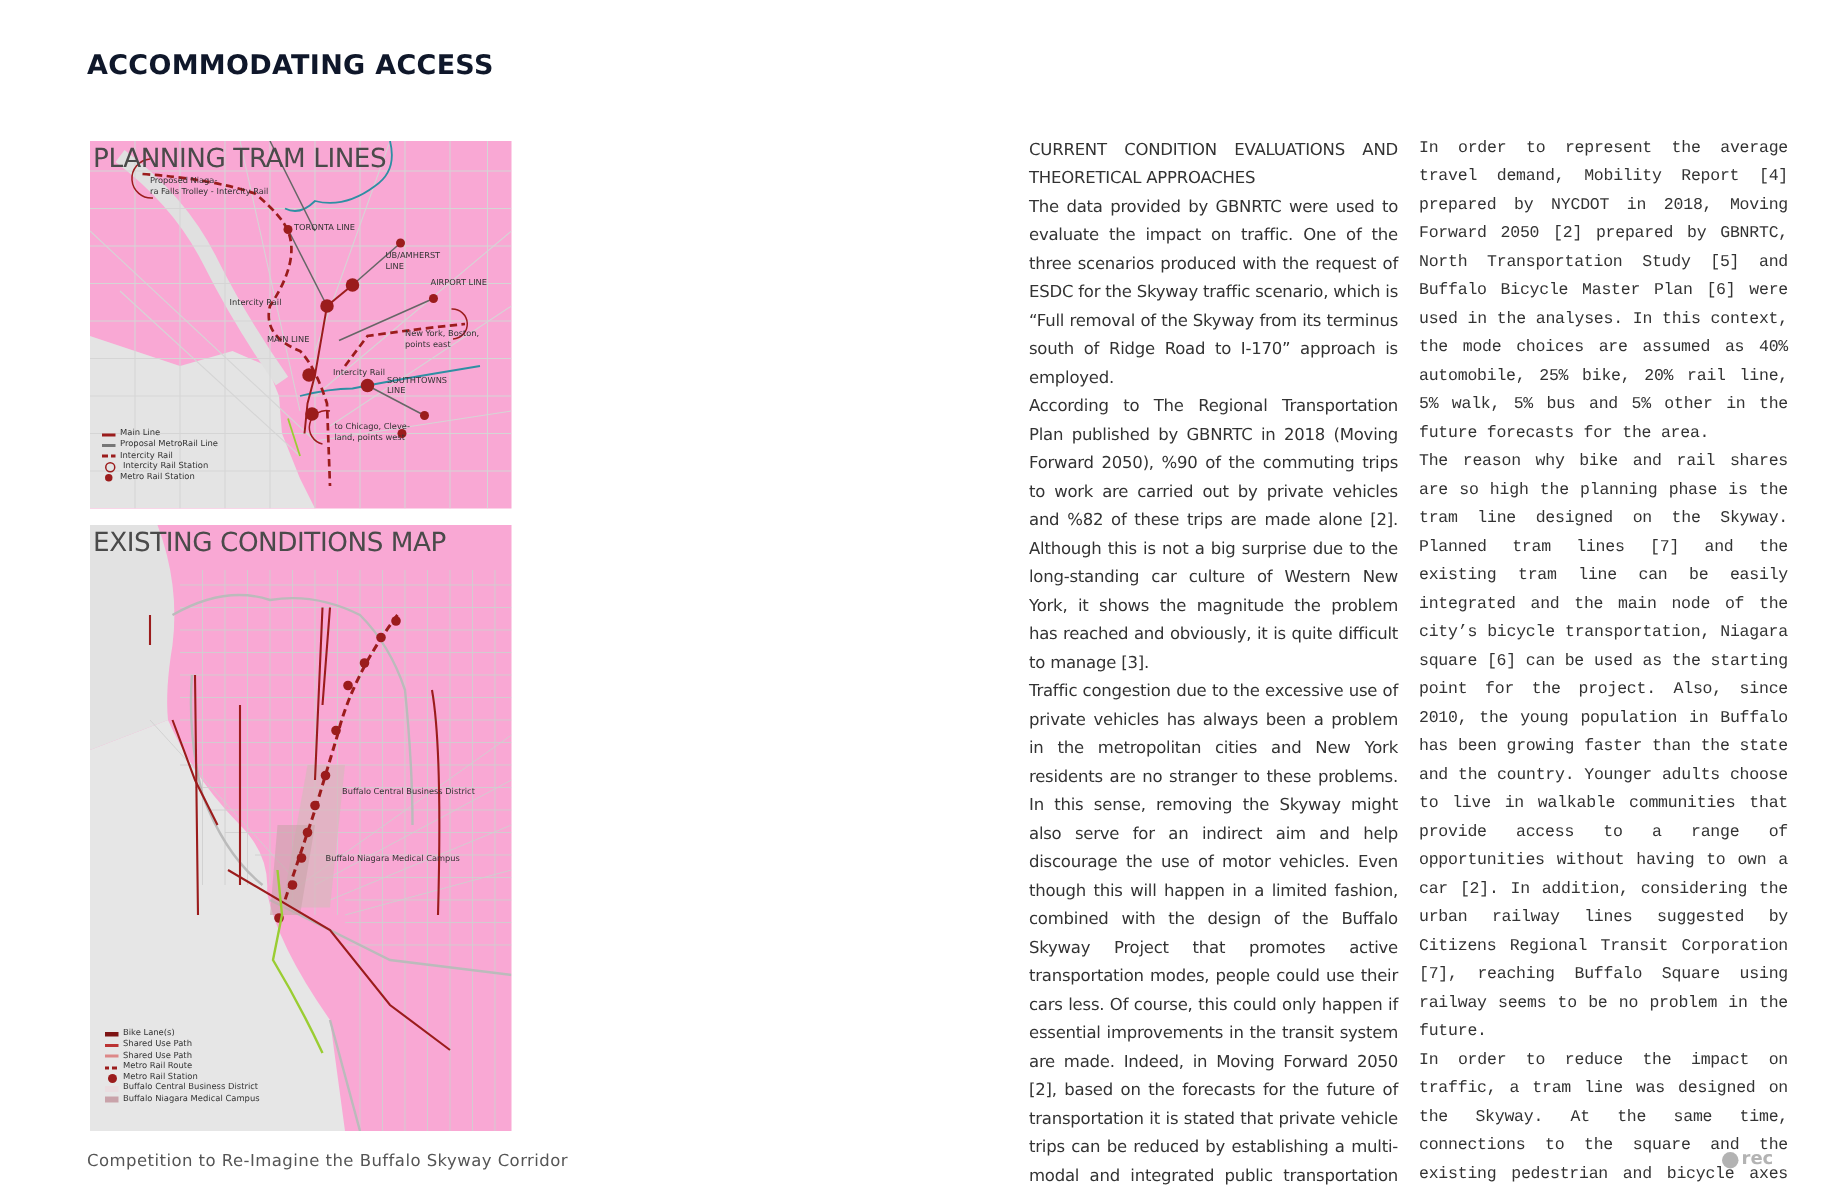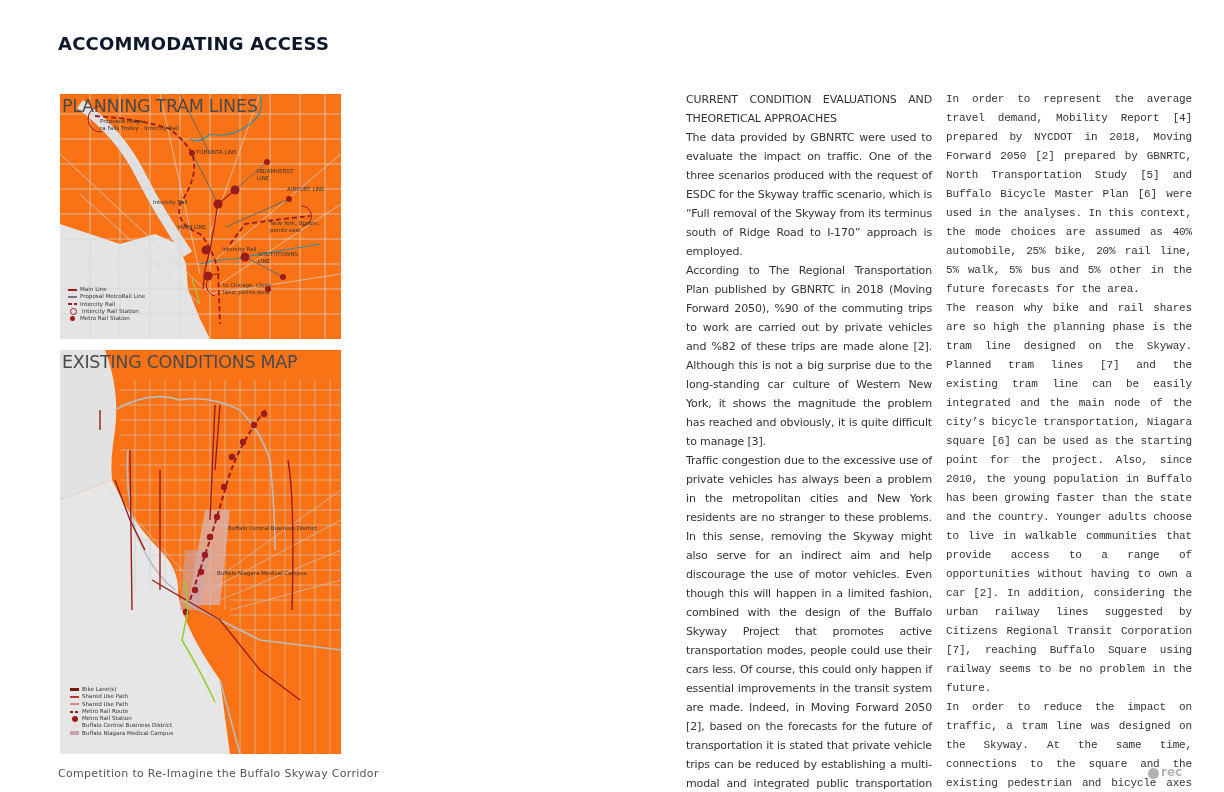--- a/index.html
+++ b/index.html
@@ -1,18 +1,18 @@
 <!DOCTYPE html>
 <html><head>
 <meta charset="utf-8">
 <style>
   html,body{margin:0;padding:0;background:#fff;}
   body{width:1224px;height:792px;position:relative;overflow:hidden;font-family:"DejaVu Sans",sans-serif;}
   .page-title{position:absolute;left:58px;top:33px;font-family:"DejaVu Sans",sans-serif;font-weight:bold;font-size:18px;color:#0f172a;letter-spacing:0.2px;}
-  .map{position:absolute;background:#f97316;overflow:hidden;}
+  .map{position:absolute;background:#f9a8d4;overflow:hidden;}
   .map svg{position:absolute;left:0;top:0;}
   #map1{left:60px;top:94px;width:281px;height:245px;}
   #map2{left:60px;top:350px;width:281px;height:404px;}
   .map-title{position:absolute;left:2px;top:2px;font-family:"DejaVu Sans",sans-serif;font-size:17.5px;color:#4a4a4a;letter-spacing:-0.3px;white-space:nowrap;}
   .map-label{position:absolute;font-size:5.5px;color:#333;white-space:nowrap;line-height:6.5px;}
   .legend{position:absolute;font-size:5.6px;color:#333;line-height:7.3px;}
   .legend-row{display:flex;align-items:center;gap:3px;}
   .sw{display:inline-block;width:9px;height:2px;}
   .col{position:absolute;top:90px;width:246px;font-family:"DejaVu Sans",sans-serif;font-size:11px;line-height:19px;color:#333;text-align:justify;letter-spacing:-0.15px;}
   .col1{left:686px;}

